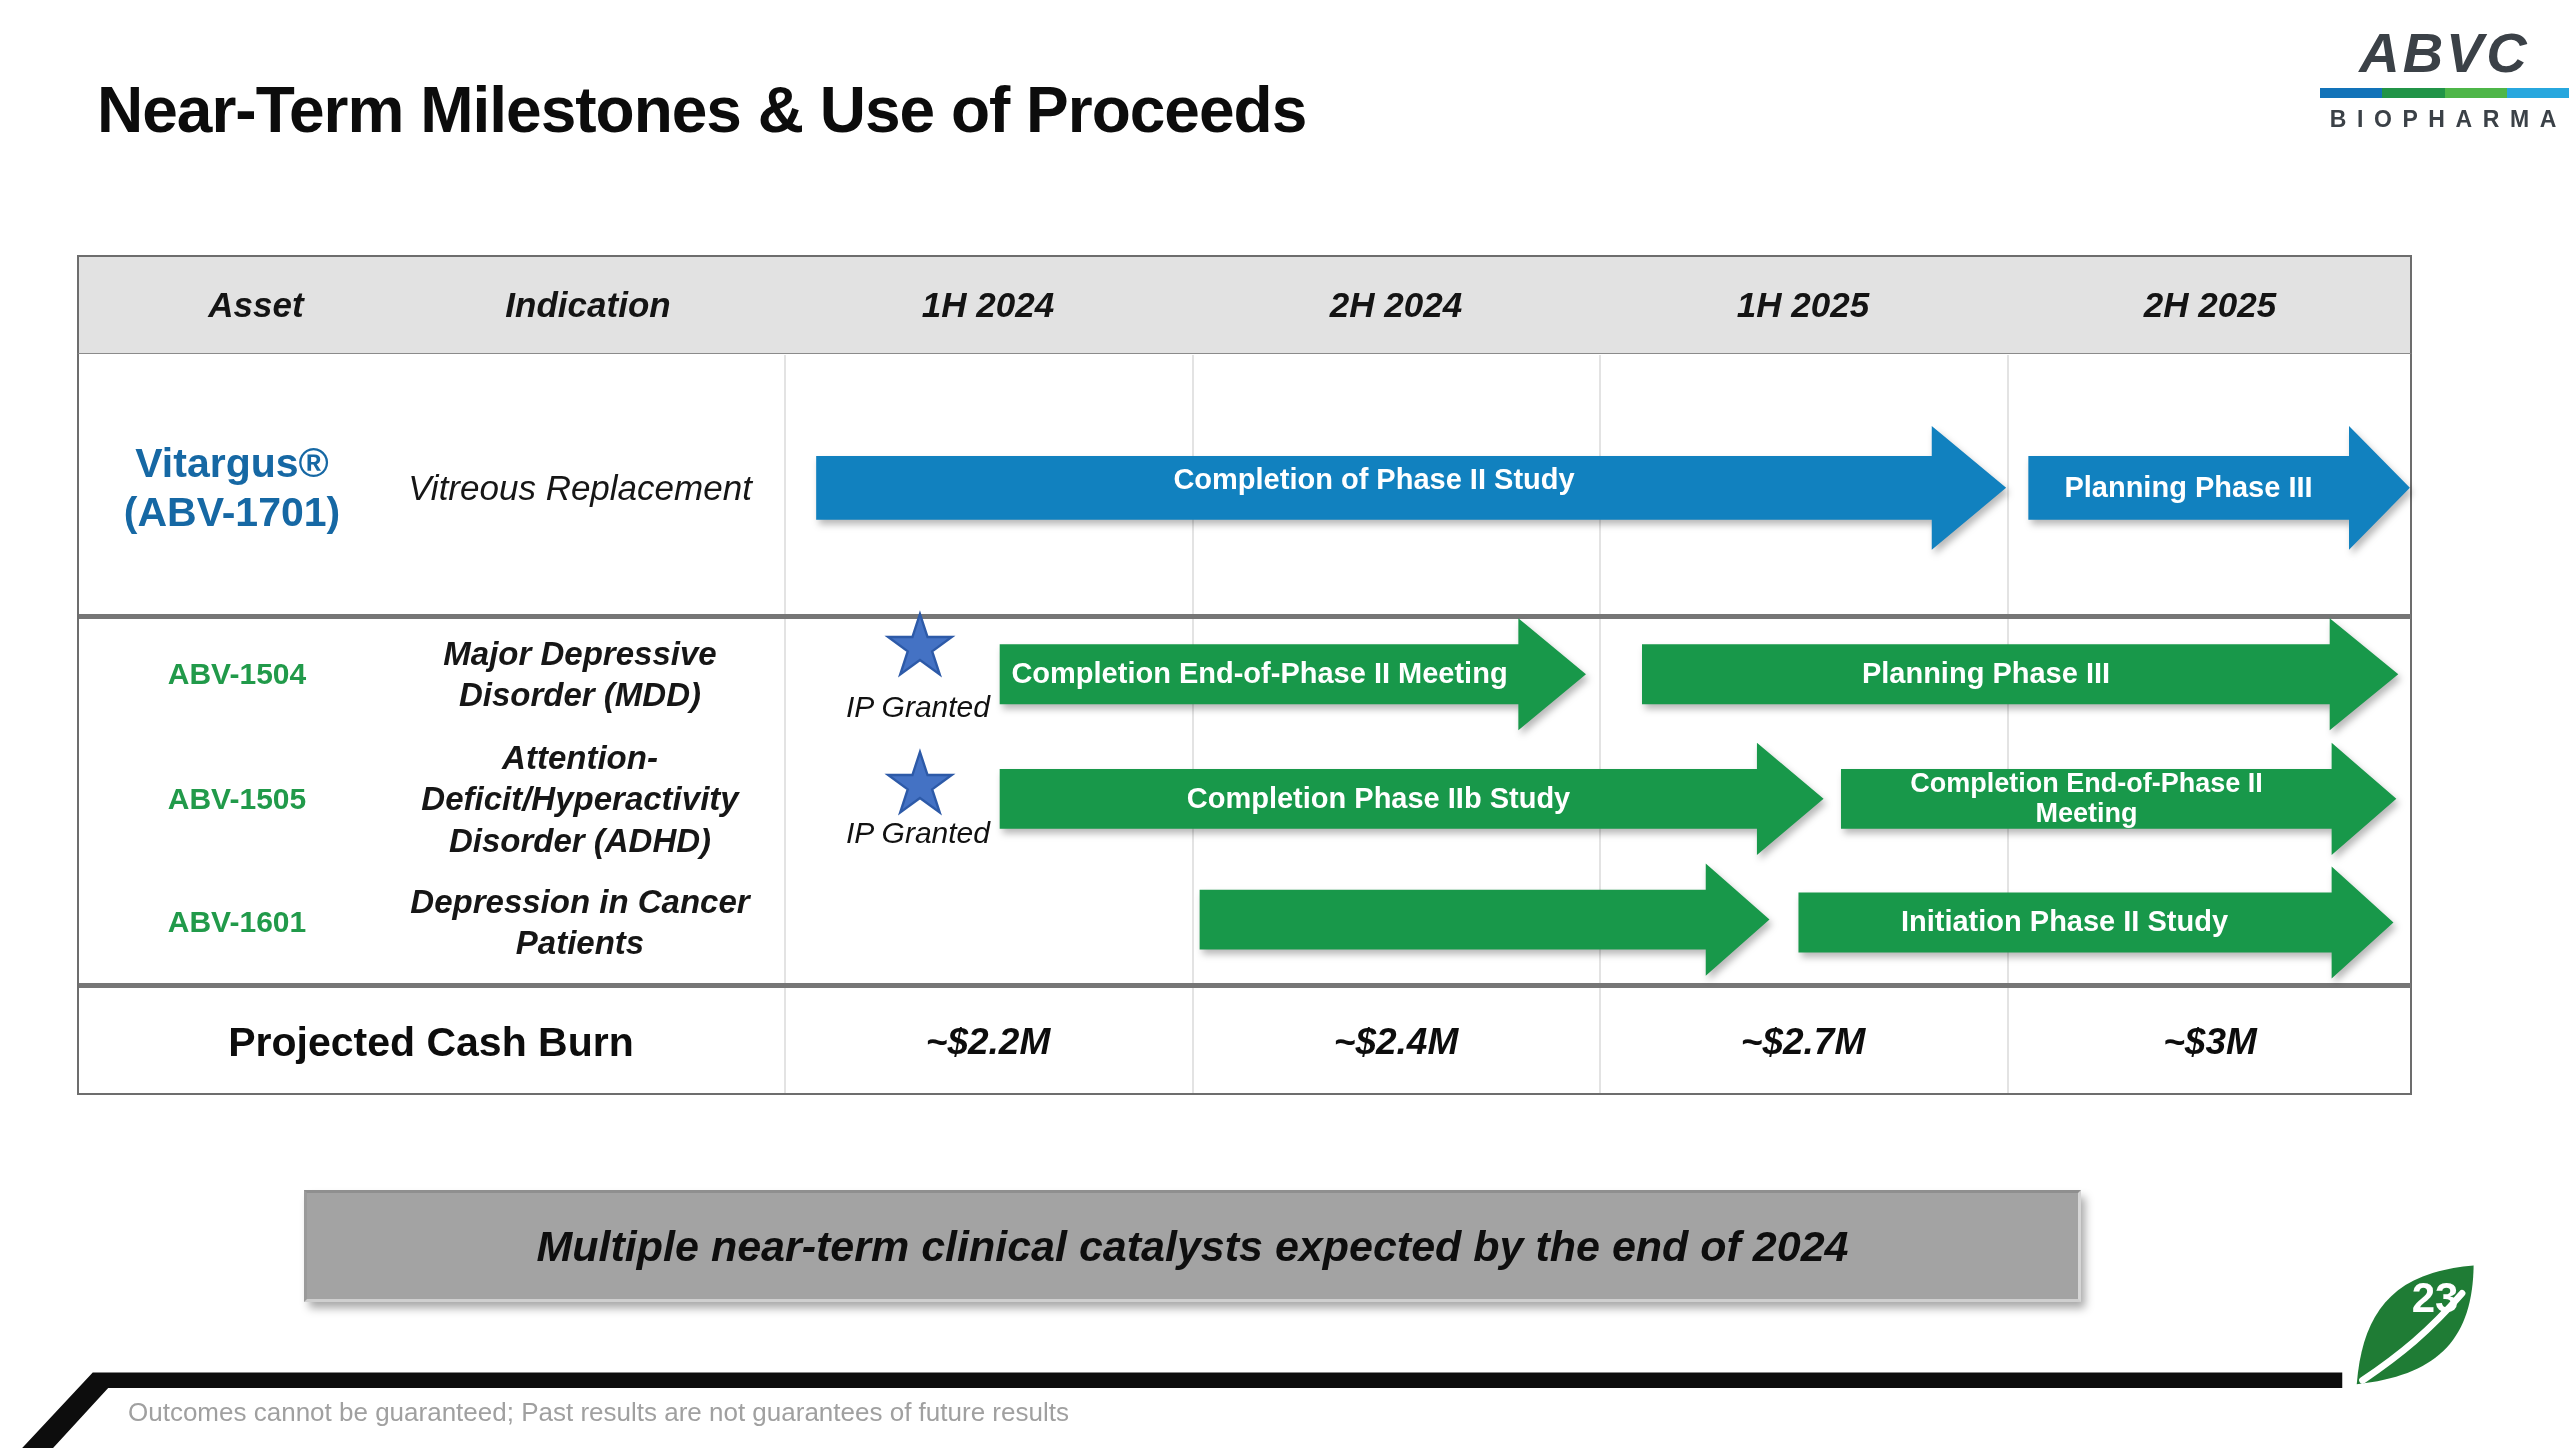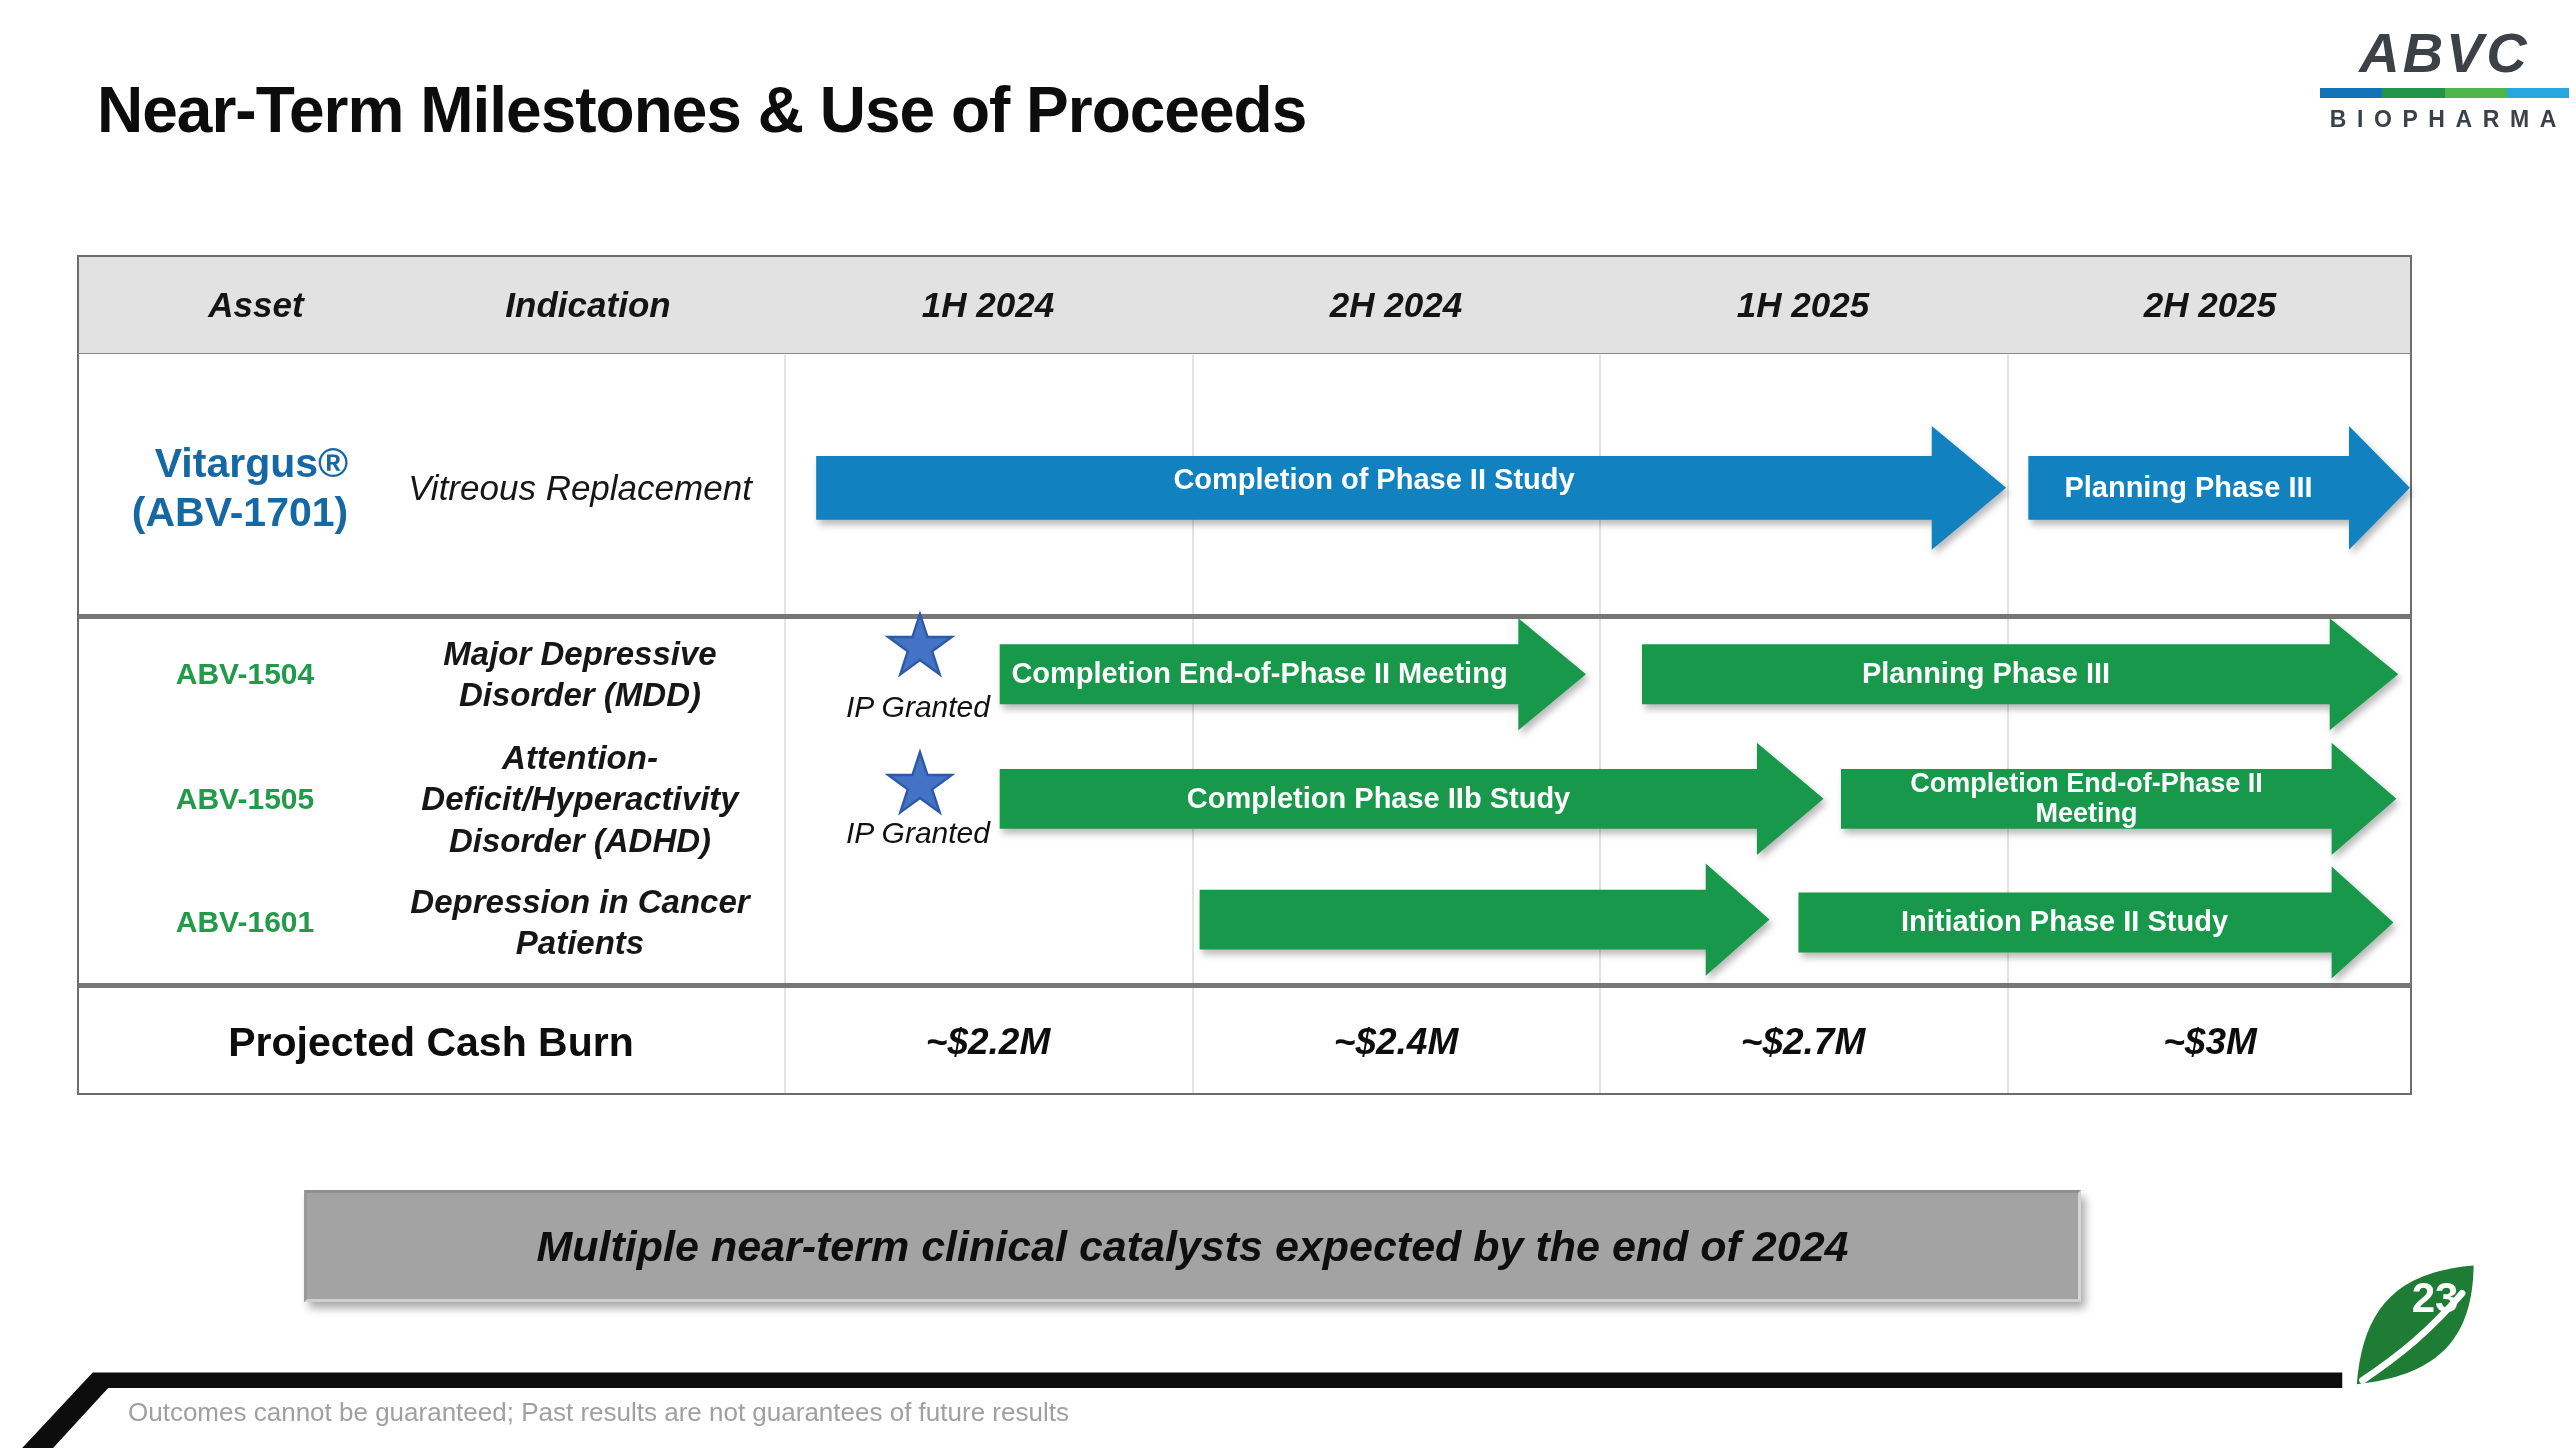--- a/index.html
+++ b/index.html
@@ -28,22 +28,22 @@
     background:#e2e2e2;border:2.9px solid #6d6d6d;border-bottom:1.9px solid #8b8b8b;box-sizing:border-box;
   }
   .hcell{
     position:absolute;top:285px;transform:translateX(-50%);
     font-size:35px;font-weight:700;font-style:italic;color:#141414;white-space:nowrap;
   }
   .col-sep{position:absolute;top:355px;width:1.9px;height:738px;background:#e3e3e3;}
   .divider{position:absolute;left:79px;width:2332px;height:4.8px;background:#767676;}
   
   .asset-label{
-    position:absolute;transform:translate(-50%,-50%);text-align:right;
-    font-weight:700;line-height:1.2;white-space:nowrap;margin-left:8px;
+    position:absolute;transform:translate(-50%,-50%);text-align:center;
+    font-weight:700;line-height:1.2;white-space:nowrap;
   }
   .asset-blue{color:#1668a4;font-size:41px;}
   .asset-green{color:#219a4a;font-size:30px;}
   .indication{
     position:absolute;transform:translate(-50%,-50%);text-align:center;
     font-style:italic;font-size:35px;color:#161616;line-height:1.25;white-space:nowrap;
   }
   .ind-small{font-size:33px;font-weight:bold;}
   
   .star-icon{

